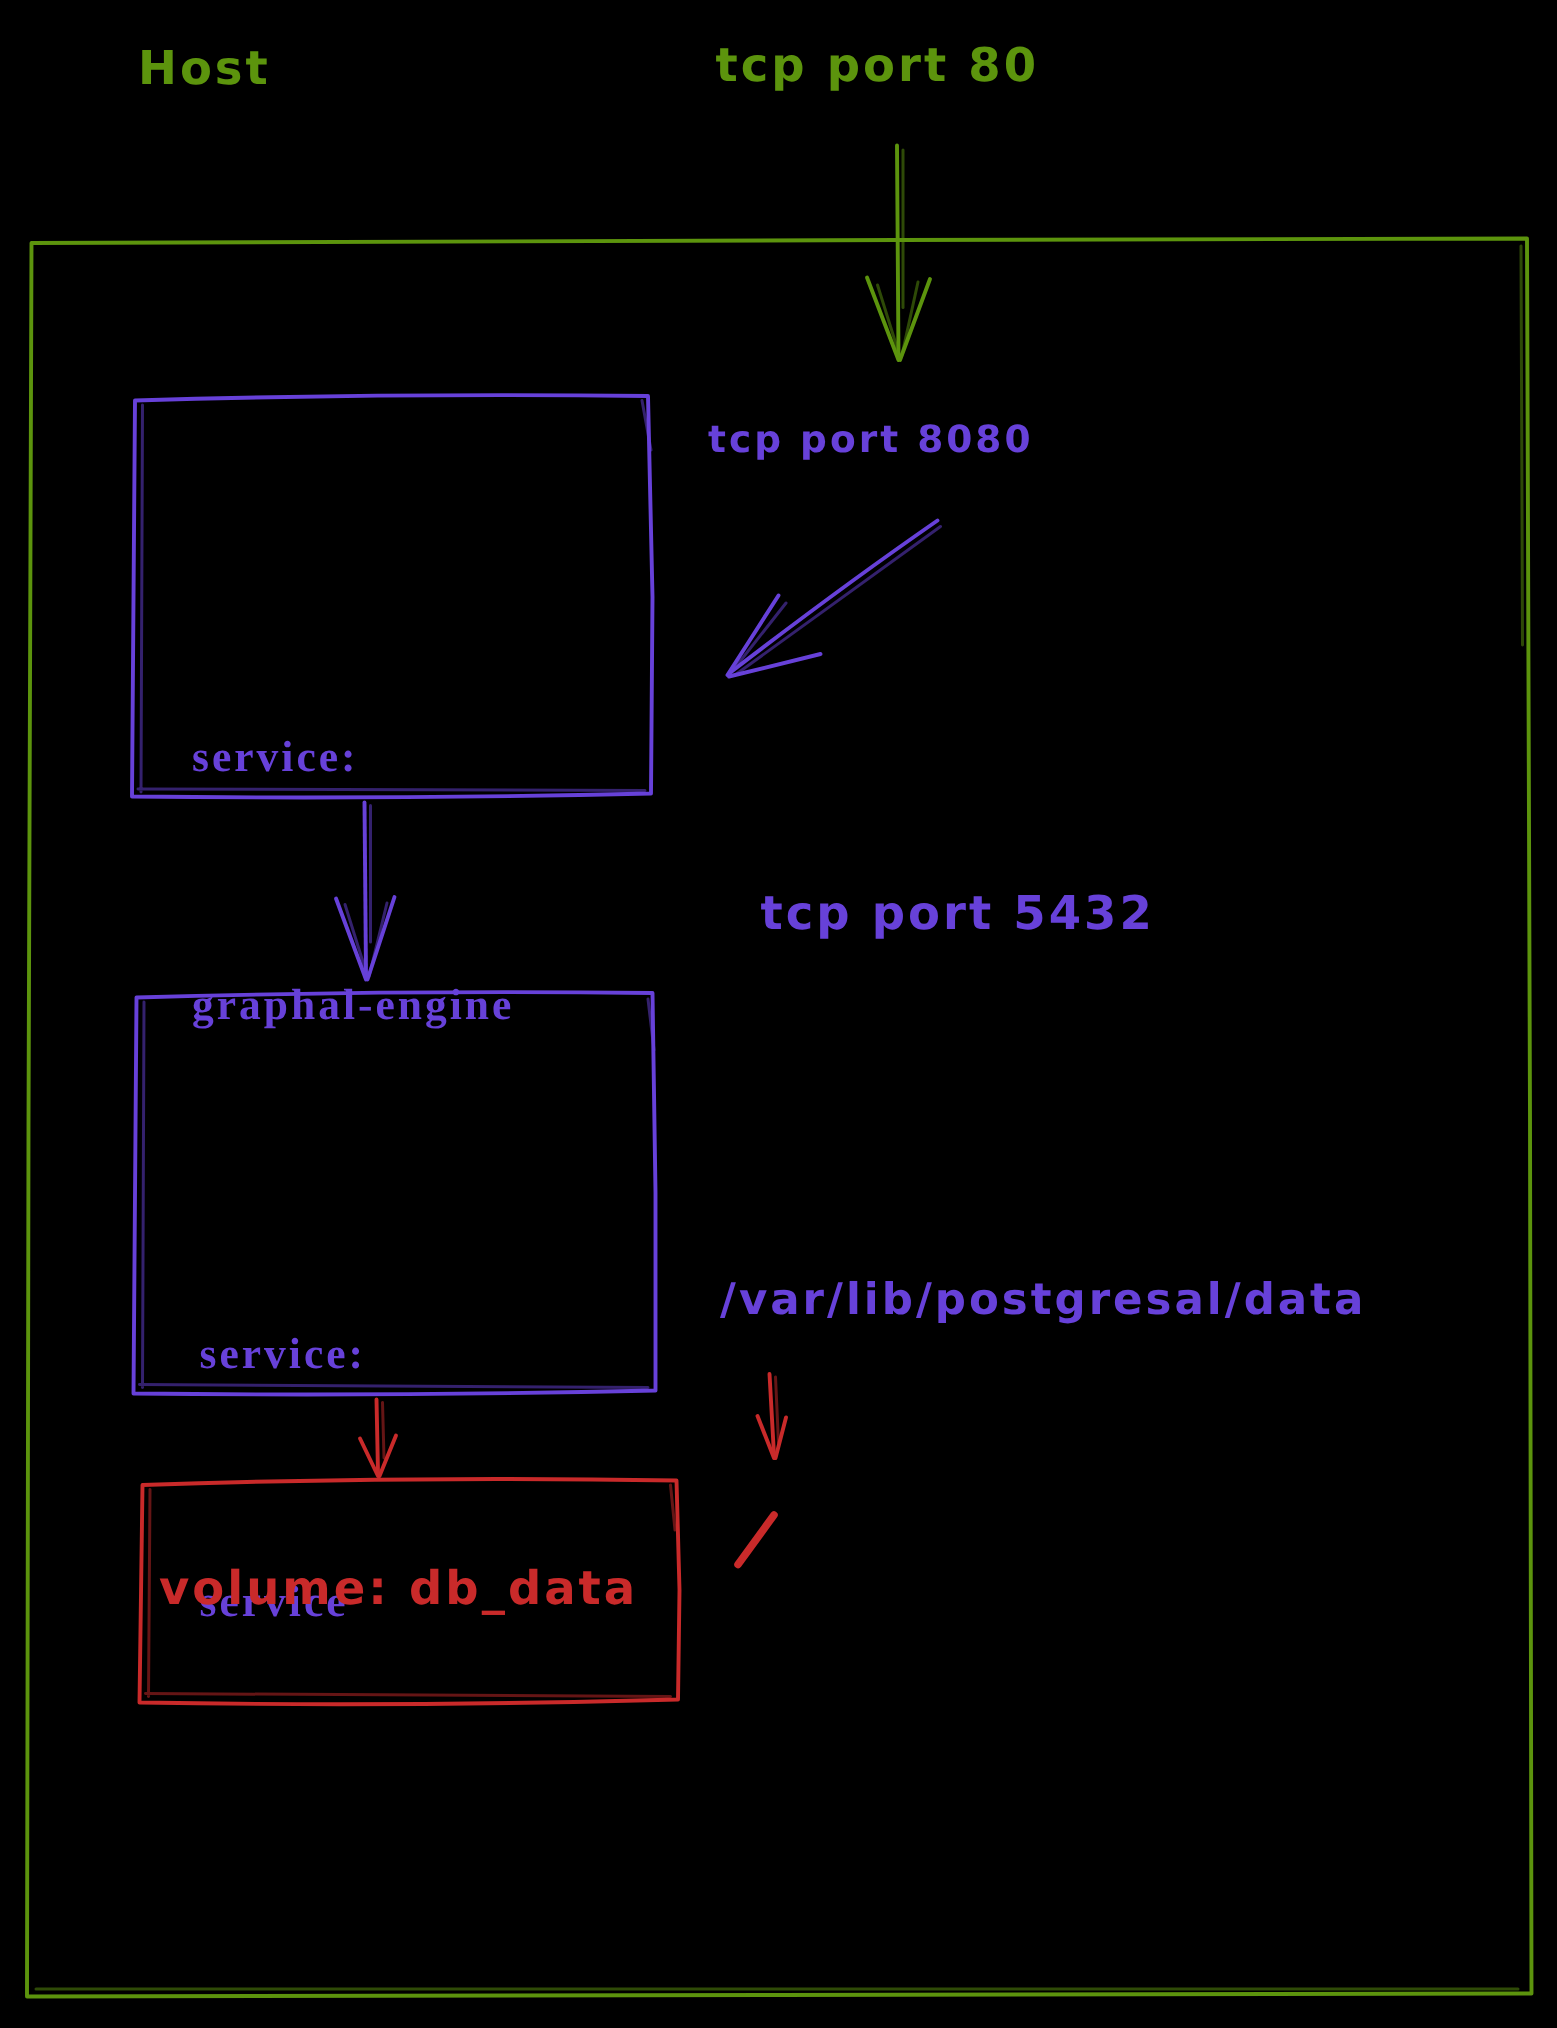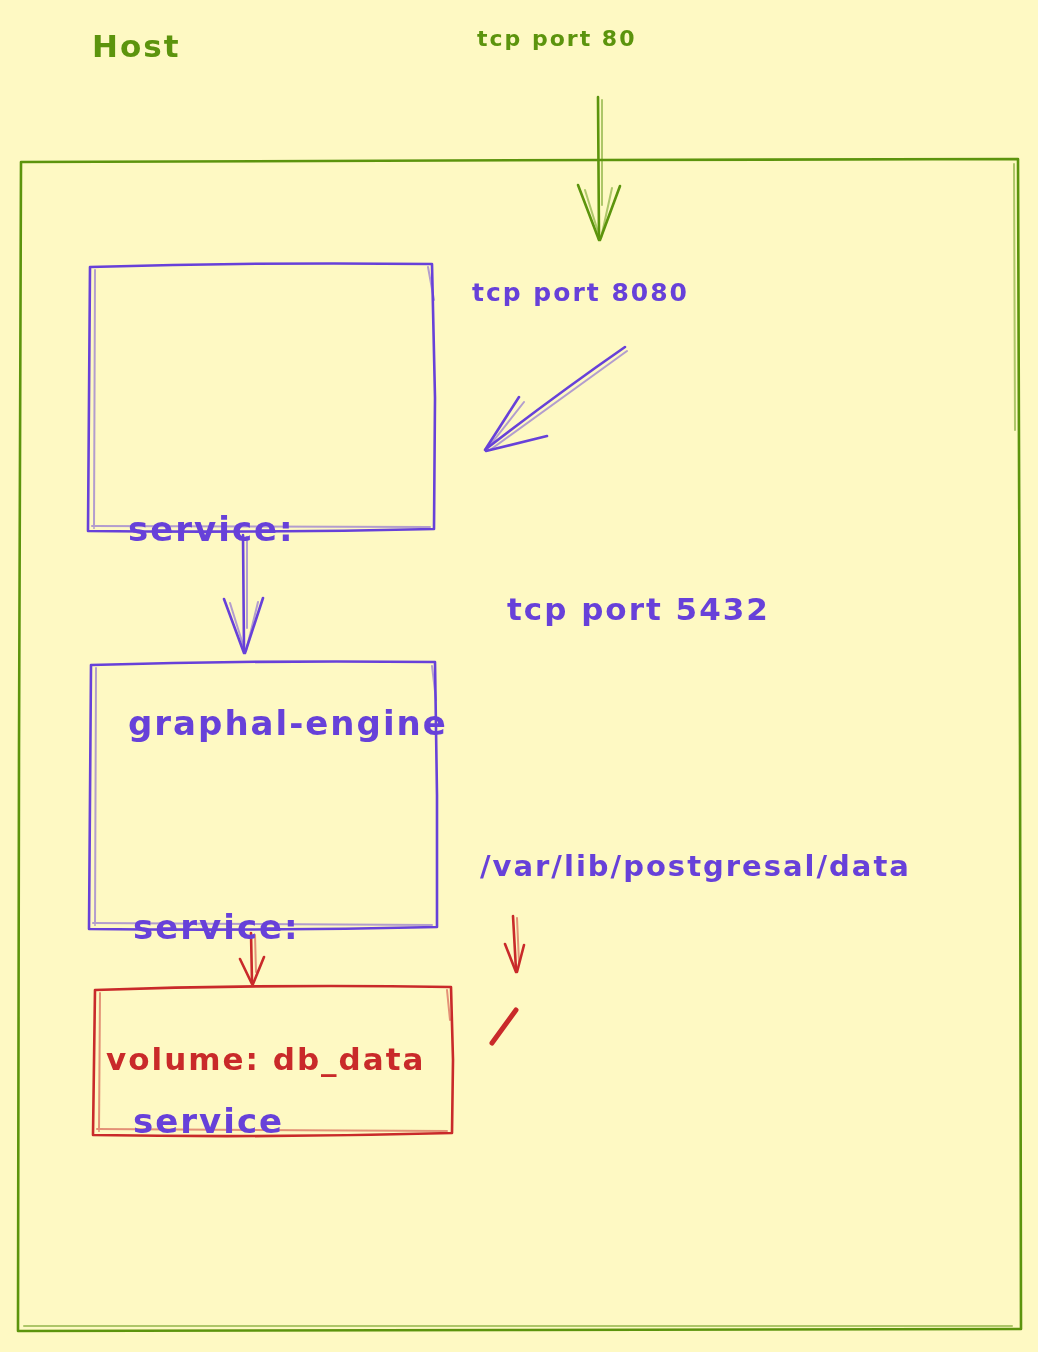--- a/index.html
+++ b/index.html
@@ -1,41 +1,41 @@
 <!DOCTYPE html>
 <html><head>
 <meta charset="utf-8">
 <style>
   html,body{margin:0;padding:0;background:#ffffff;}
   .canvas{
     position:relative;
     width:1038px;height:1352px;
-    background:#fef9c3;
+    background:#000000;
     overflow:hidden;
     font-family:"DejaVu Sans", sans-serif;
   }
   svg.sketch{position:absolute;left:0;top:0;}
   svg.sketch path{fill:none;stroke-linecap:round;stroke-linejoin:round;}
   .stroke-main{stroke-width:2.6;}
   .stroke-ghost{stroke-width:2;opacity:.5;}
   .stroke-thick{stroke-width:5;}
   .lbl{
     position:absolute;
     font-weight:600;
     letter-spacing:2px;
     white-space:pre;
     line-height:1.25;
   }
   .green{color:#5c940d;}
   .violet{color:#6741d9;}
   .red{color:#c92a2a;}
   .lbl-host{left:92px;top:27px;font-size:31px;}
-  .lbl-port80{left:477px;top:25px;font-size:22px;}
+  .lbl-port80{left:477px;top:25px;font-size:31px;}
   .lbl-port8080{left:472px;top:277px;font-size:25px;}
-  .lbl-node{font-size:34px;line-height:1.9;}
+  .lbl-node{font-size:29px;line-height:1.9;font-family:Liberation Serif, serif;}
   .lbl-graphal{left:128px;top:368px;}
   .lbl-port5432{left:460px;top:590px;font-size:31px;margin-left:47px;}
   .lbl-postgres{left:133px;top:766px;}
   .lbl-mount{left:480px;top:848px;font-size:29px;}
   .lbl-volume{left:106px;top:1040px;font-size:31px;}
 </style>
 </head>
 <body>
 
 <div class="canvas">

